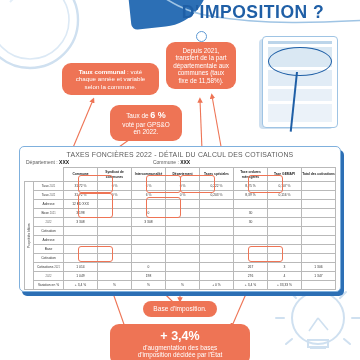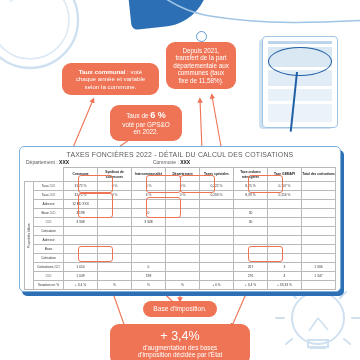--- a/index.html
+++ b/index.html
@@ -30,21 +30,21 @@
   .callout{
     position:absolute;background:#ee7455;color:#ffffff;border-radius:9px;
     text-align:center;line-height:1.18;padding:5px 6px;box-sizing:border-box;
   }
   .callout b{font-weight:bold;}
   .c-taux-communal{left:62px;top:63px;width:97px;font-size:6.2px;}
   .c-taux6{left:110px;top:105px;width:72px;font-size:6.4px;}
   .c-depuis{left:166px;top:42px;width:70px;font-size:6.3px;}
   .c-base{left:143px;top:301px;width:74px;font-size:6.6px;padding:4px 4px;}
   .c-plus{left:110px;top:324px;width:140px;font-size:6.4px;padding:6px 6px;}
-  .big{font-size:12.5px;font-weight:normal;display:block;line-height:1.1;}
+  .big{font-size:12.5px;font-weight:bold;display:block;line-height:1.1;}
   .mid{font-size:9px;font-weight:bold;}
 
   
   .dot{position:absolute;width:9px;height:9px;border:1.4px solid #5f9ad4;
        border-radius:50%;background:#fff;}
 
   
   .arrows{position:absolute;left:0;top:0;width:360px;height:360px;}
 
   
@@ -125,20 +125,21 @@
         <path d="M20 18 l6 6"></path>
         <path d="M76 18 l-6 6"></path>
       <path d="M6 44 h8"></path>
         <path d="M82 44 h8"></path>
       <path d="M16 70 l6 -5"></path>
         <path d="M80 70 l-6 -5"></path>
     </g>
     <path d="M48 44 l10 12 M48 44 l-9 13" stroke="#cfe0f0" stroke-width="1.6" fill="none"></path>
   </svg>
 
+  <div class="header-title">D'IMPOSITION ?</div>
 
   <div class="doc-shadow"></div>
   <div class="doc">
     <div class="docrow" style="left:5px;top:4px;width:64px;height:3px;"></div>
     <div class="docrow" style="left:5px;top:10px;width:64px;height:20px;opacity:.55;"></div>
     <div class="docrow" style="left:5px;top:33px;width:64px;height:16px;opacity:.45;"></div>
     <div class="docrow" style="left:5px;top:52px;width:64px;height:12px;opacity:.35;"></div>
     <div class="docrow" style="left:5px;top:67px;width:64px;height:18px;opacity:.3;"></div>
   </div>
   <div class="doc-oval"></div>

